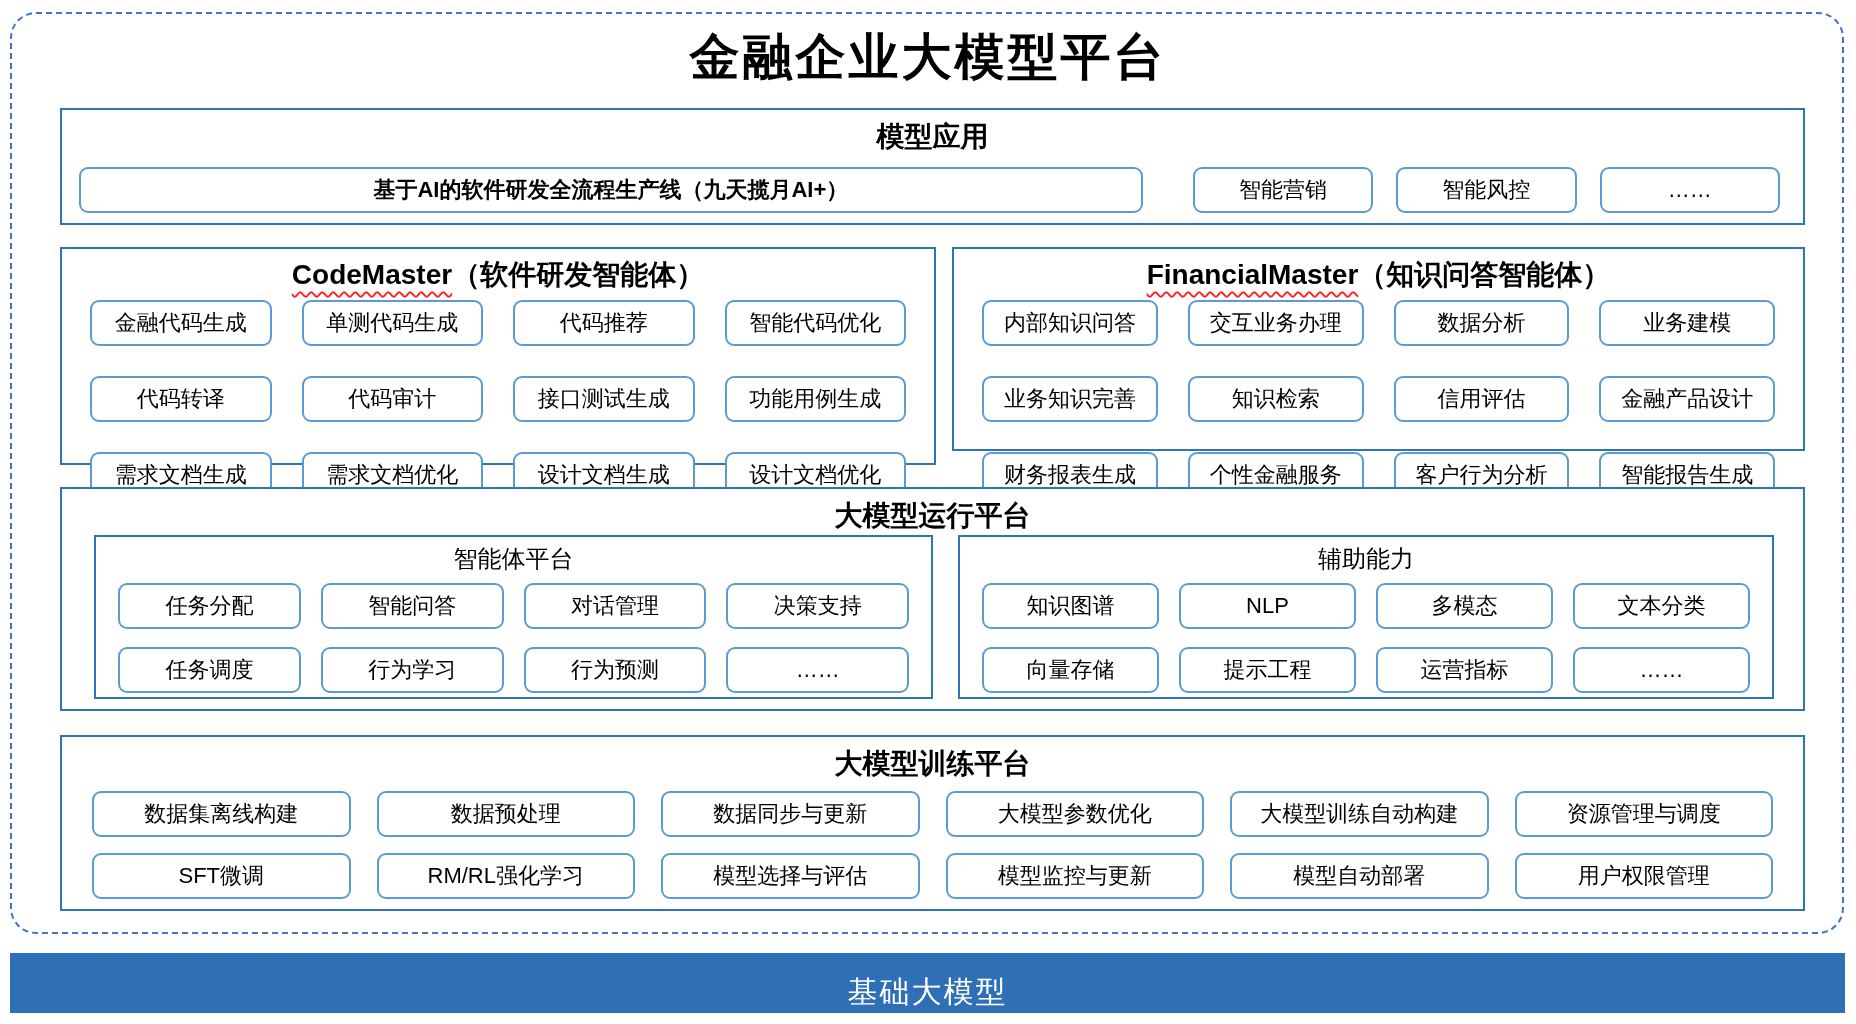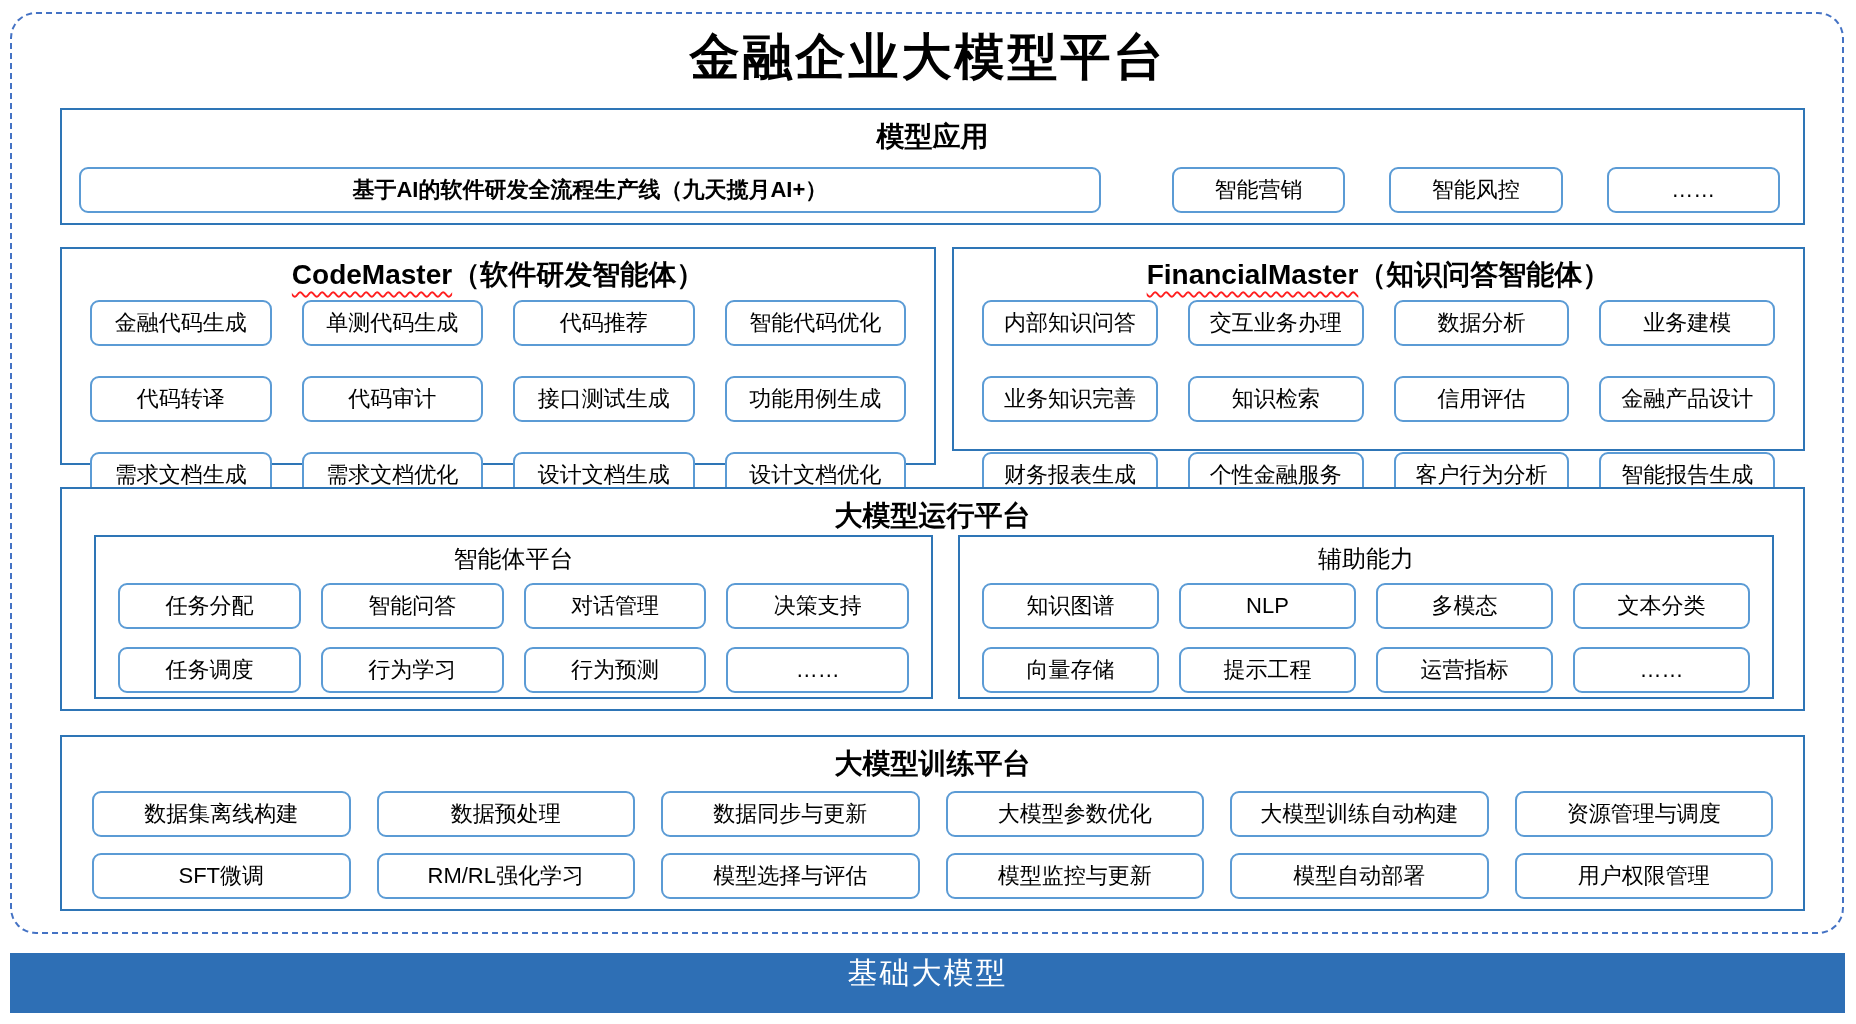--- a/index.html
+++ b/index.html
@@ -24,21 +24,21 @@
   }
   .item{
     border:2px solid #5B9BD5;border-radius:9px;background:#fff;box-sizing:border-box;
     height:46px;display:flex;align-items:center;justify-content:center;
     font-size:22px;white-space:nowrap;overflow:hidden;
   }
   
   #sec-app{left:60px;top:108px;width:1745px;height:117px;}
   .app-row{display:flex;align-items:center;padding:13px 0 0 17px;}
   .app-main{width:1067px;font-weight:700;margin-right:50px;}
-  .app-sm{width:181px;margin-right:23px;margin-left:21px;}
+  .app-sm{width:181px;margin-right:23px;}
   
   #sec-cm{left:60px;top:247px;width:876px;height:218px;}
   #sec-fm{left:952px;top:247px;width:853px;height:204px;}
   .agent-title{
     text-align:center;font-weight:700;font-size:28px;padding-top:8px;line-height:1.25;
   }
   .wavy{
     text-decoration:underline wavy #FF1F1F;
     text-decoration-thickness:2px;text-underline-offset:7px;
   }
@@ -61,21 +61,21 @@
   
   #sec-train{left:60px;top:735px;width:1745px;height:176px;}
   .grid6{
     display:grid;grid-template-columns:repeat(6,1fr);
     column-gap:26px;row-gap:16px;padding:10px 30px 0 30px;
   }
   
   #foundation{
     position:absolute;left:10px;top:953px;width:1835px;height:60px;
     background:#2E6FB5;color:#fff;font-size:30px;
-    display:flex;align-items:flex-start;justify-content:center;letter-spacing:2px;
+    display:flex;align-items:flex-end;justify-content:center;letter-spacing:2px;
   }
 </style>
 </head>
 <body>
 
 <div class="outer"></div>
 
 <div class="main-title">金融企业大模型平台</div>
 
 <div class="sec" id="sec-app">

